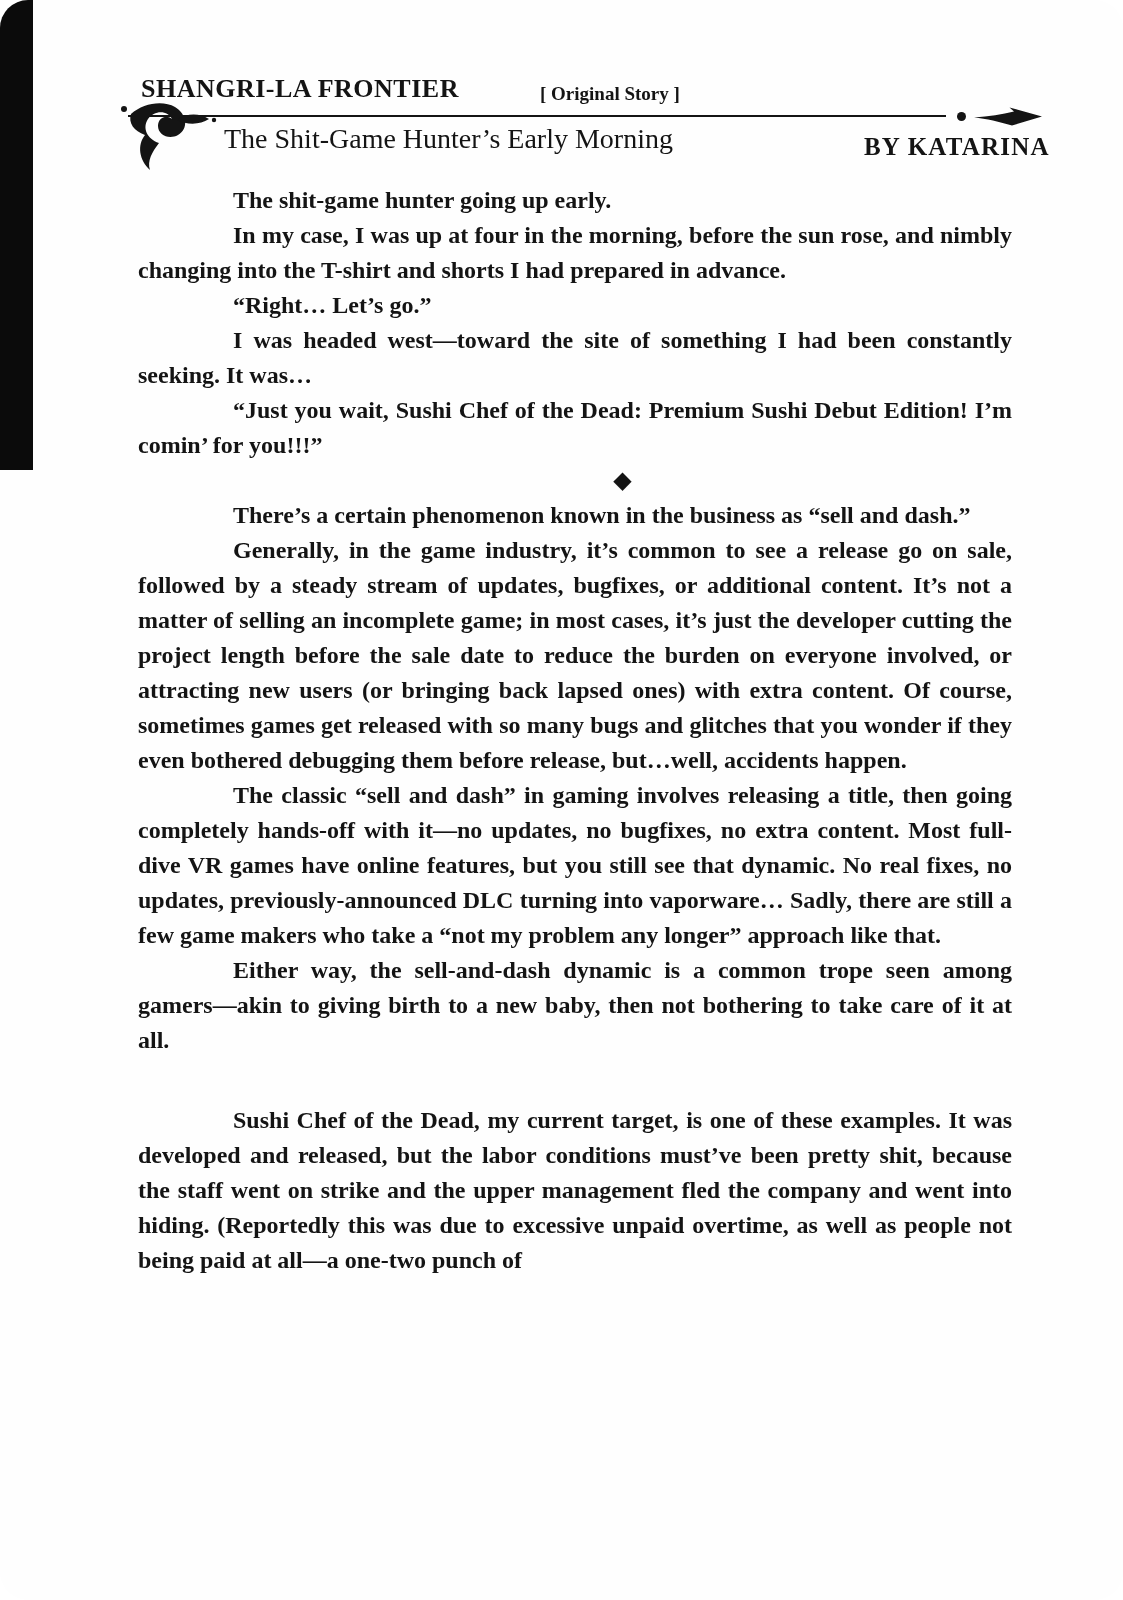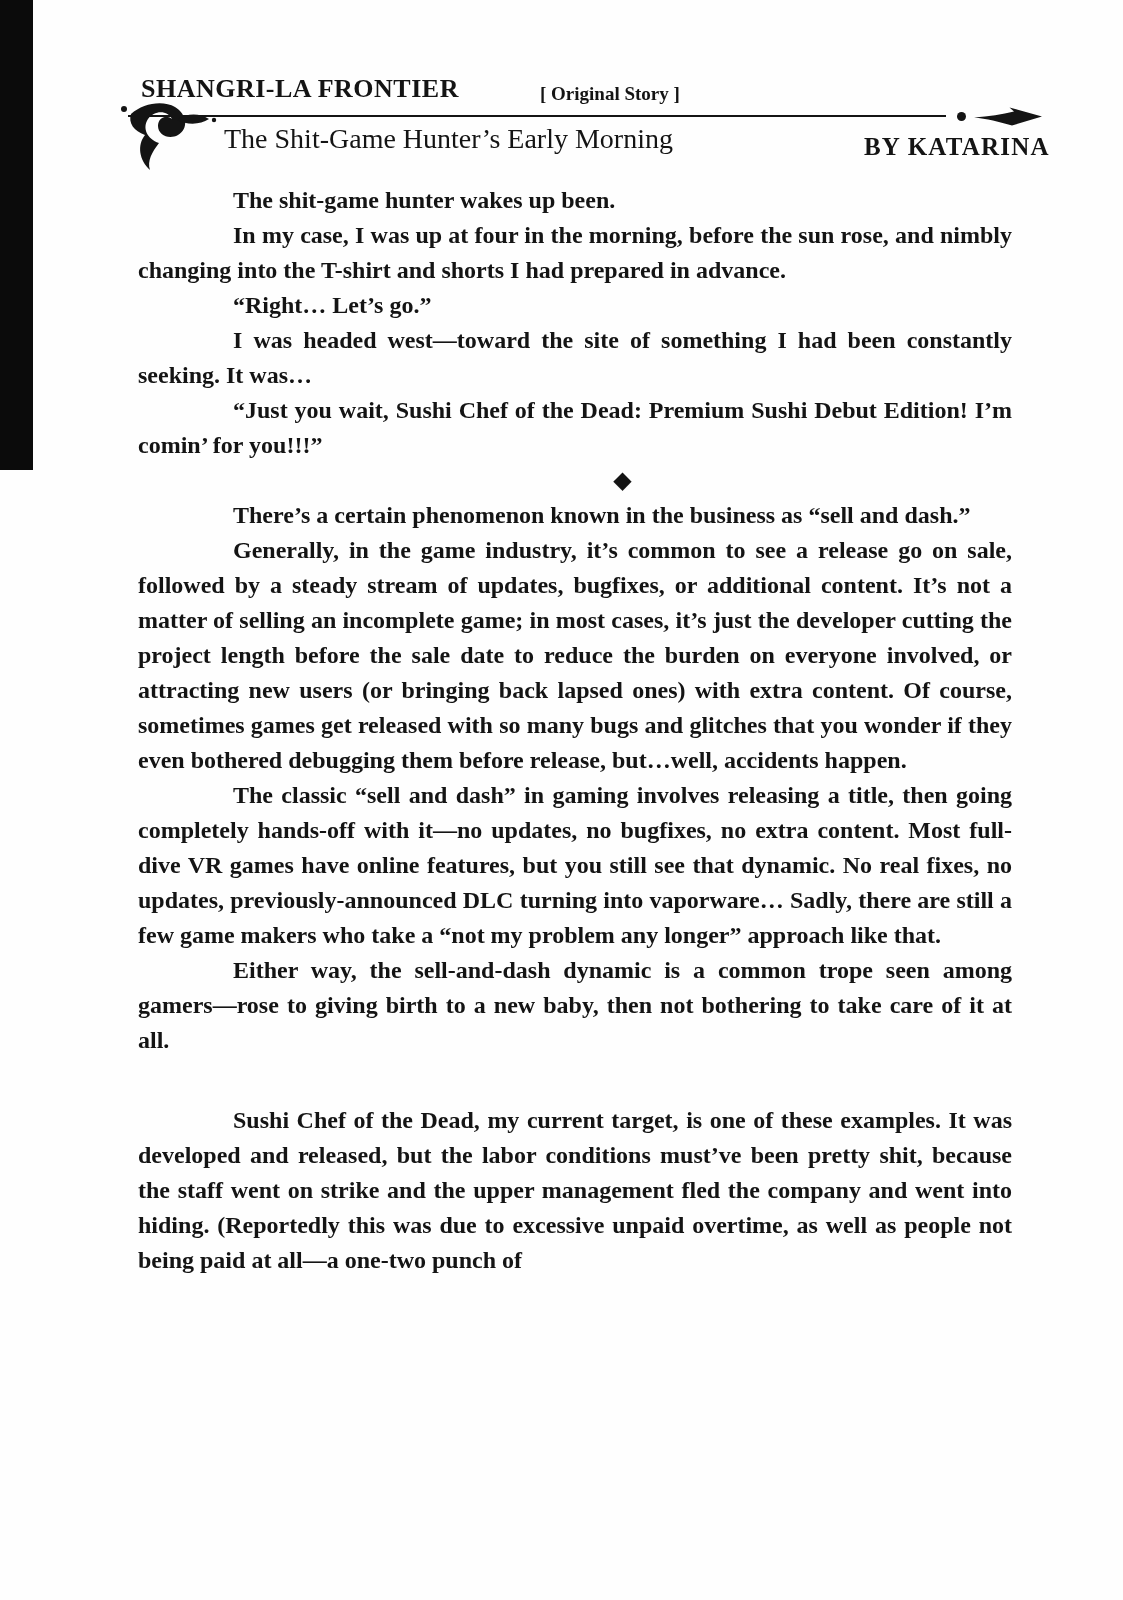--- a/index.html
+++ b/index.html
@@ -4,20 +4,21 @@
 <style>
   html, body { margin: 0; padding: 0; background: #ffffff; }
   .page {
     position: relative;
     width: 1123px;
     height: 1600px;
     background: #fefefe;
     overflow: hidden;
     font-family: "Liberation Serif", "DejaVu Serif", serif;
     color: #141414;
+    border-radius: 28px;
   }
   
   .edge-bar {
     position: absolute;
     left: 0; top: 0;
     width: 33px; height: 470px;
     background: #0b0b0b;
   }
   .series-title {
     position: absolute;
@@ -115,30 +116,30 @@
     <path d="M12,14 C24,3 44,0 56,7 C68,14 70,29 59,35 C50,40 39,35 39,26 C39,18 47,14 53,19 C49,10 35,10 29,19 C23,28 28,39 40,43 C33,52 28,61 31,70 C20,60 18,45 26,35 C15,31 9,23 12,14 Z" fill="#141414"></path>
     <path d="M58,20 C68,13 80,13 90,19 C81,25 68,25 58,20 Z" fill="#141414"></path>
     <circle cx="95" cy="20" r="2.2" fill="#141414"></circle>
   </svg>
 
   <div class="story-title">The Shit-Game Hunter’s Early Morning</div>
   <div class="byline">BY KATARINA</div>
 
   <div class="body-text">
 
-    <p>The shit-game hunter wakes up been.</p>
+    <p>The shit-game hunter going up early.</p>
     <p>In my case, I was up at four in the morning, before the sun rose, and nimbly changing into the T-shirt and shorts I had prepared in advance.</p>
     <p>“Right… Let’s go.”</p>
     <p>I was headed west—toward the site of something I had been constantly seeking. It was…</p>
     <p>“Just you wait, Sushi Chef of the Dead: Premium Sushi Debut Edition! I’m comin’ for you!!!”</p>
 
     <p class="divider"><span>◆</span></p>
 
     <p>There’s a certain phenomenon known in the business as “sell and dash.”</p>
     <p>Generally, in the game industry, it’s common to see a release go on sale, followed by a steady stream of updates, bugfixes, or additional content. It’s not a matter of selling an incomplete game; in most cases, it’s just the developer cutting the project length before the sale date to reduce the burden on everyone involved, or attracting new users (or bringing back lapsed ones) with extra content. Of course, sometimes games get released with so many bugs and glitches that you wonder if they even bothered debugging them before release, but…well, accidents happen.</p>
     <p>The classic “sell and dash” in gaming involves releasing a title, then going completely hands-off with it—no updates, no bugfixes, no extra content. Most full-dive VR games have online features, but you still see that dynamic. No real fixes, no updates, previously-announced DLC turning into vaporware… Sadly, there are still a few game makers who take a “not my problem any longer” approach like that.</p>
-    <p>Either way, the sell-and-dash dynamic is a common trope seen among gamers—rose to giving birth to a new baby, then not bothering to take care of it at all.</p>
+    <p>Either way, the sell-and-dash dynamic is a common trope seen among gamers—akin to giving birth to a new baby, then not bothering to take care of it at all.</p>
 
     <p class="gap-top">Sushi Chef of the Dead, my current target, is one of these examples. It was developed and released, but the labor conditions must’ve been pretty shit, because the staff went on strike and the upper management fled the company and went into hiding. (Reportedly this was due to excessive unpaid overtime, as well as people not being paid at all—a one-two punch of</p>
 
   </div>
 
 </div>
 
 </body></html>

